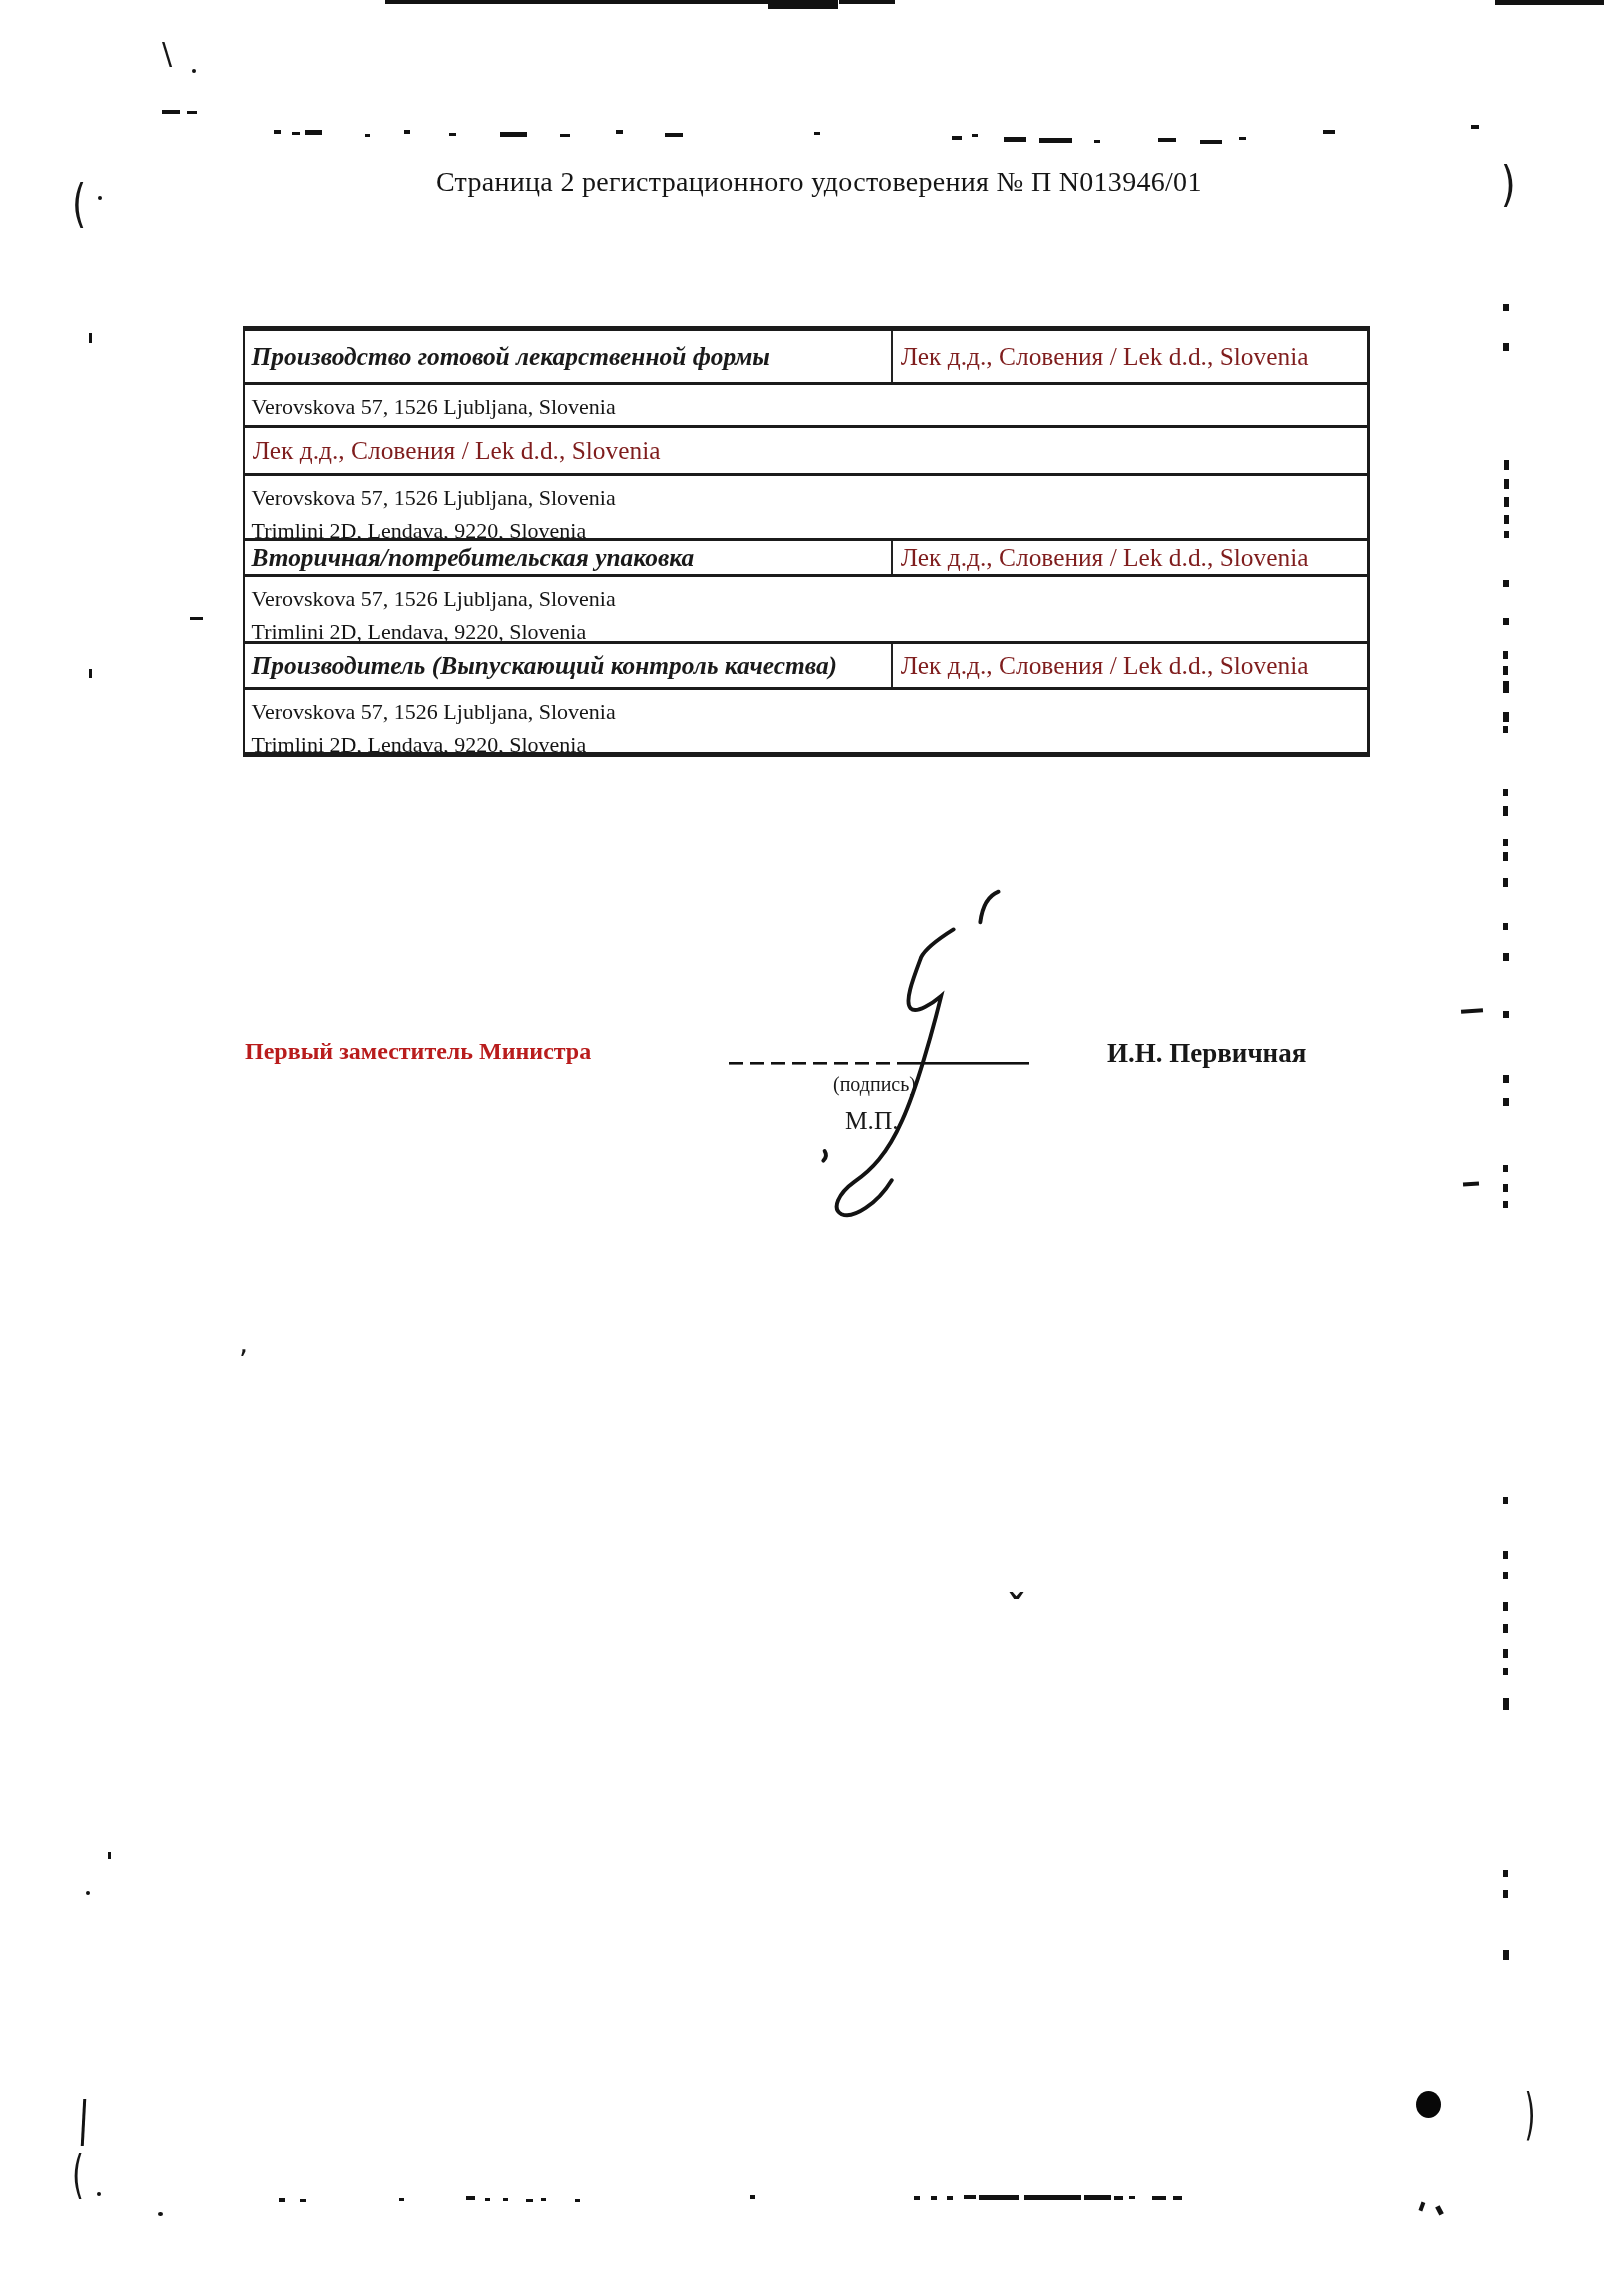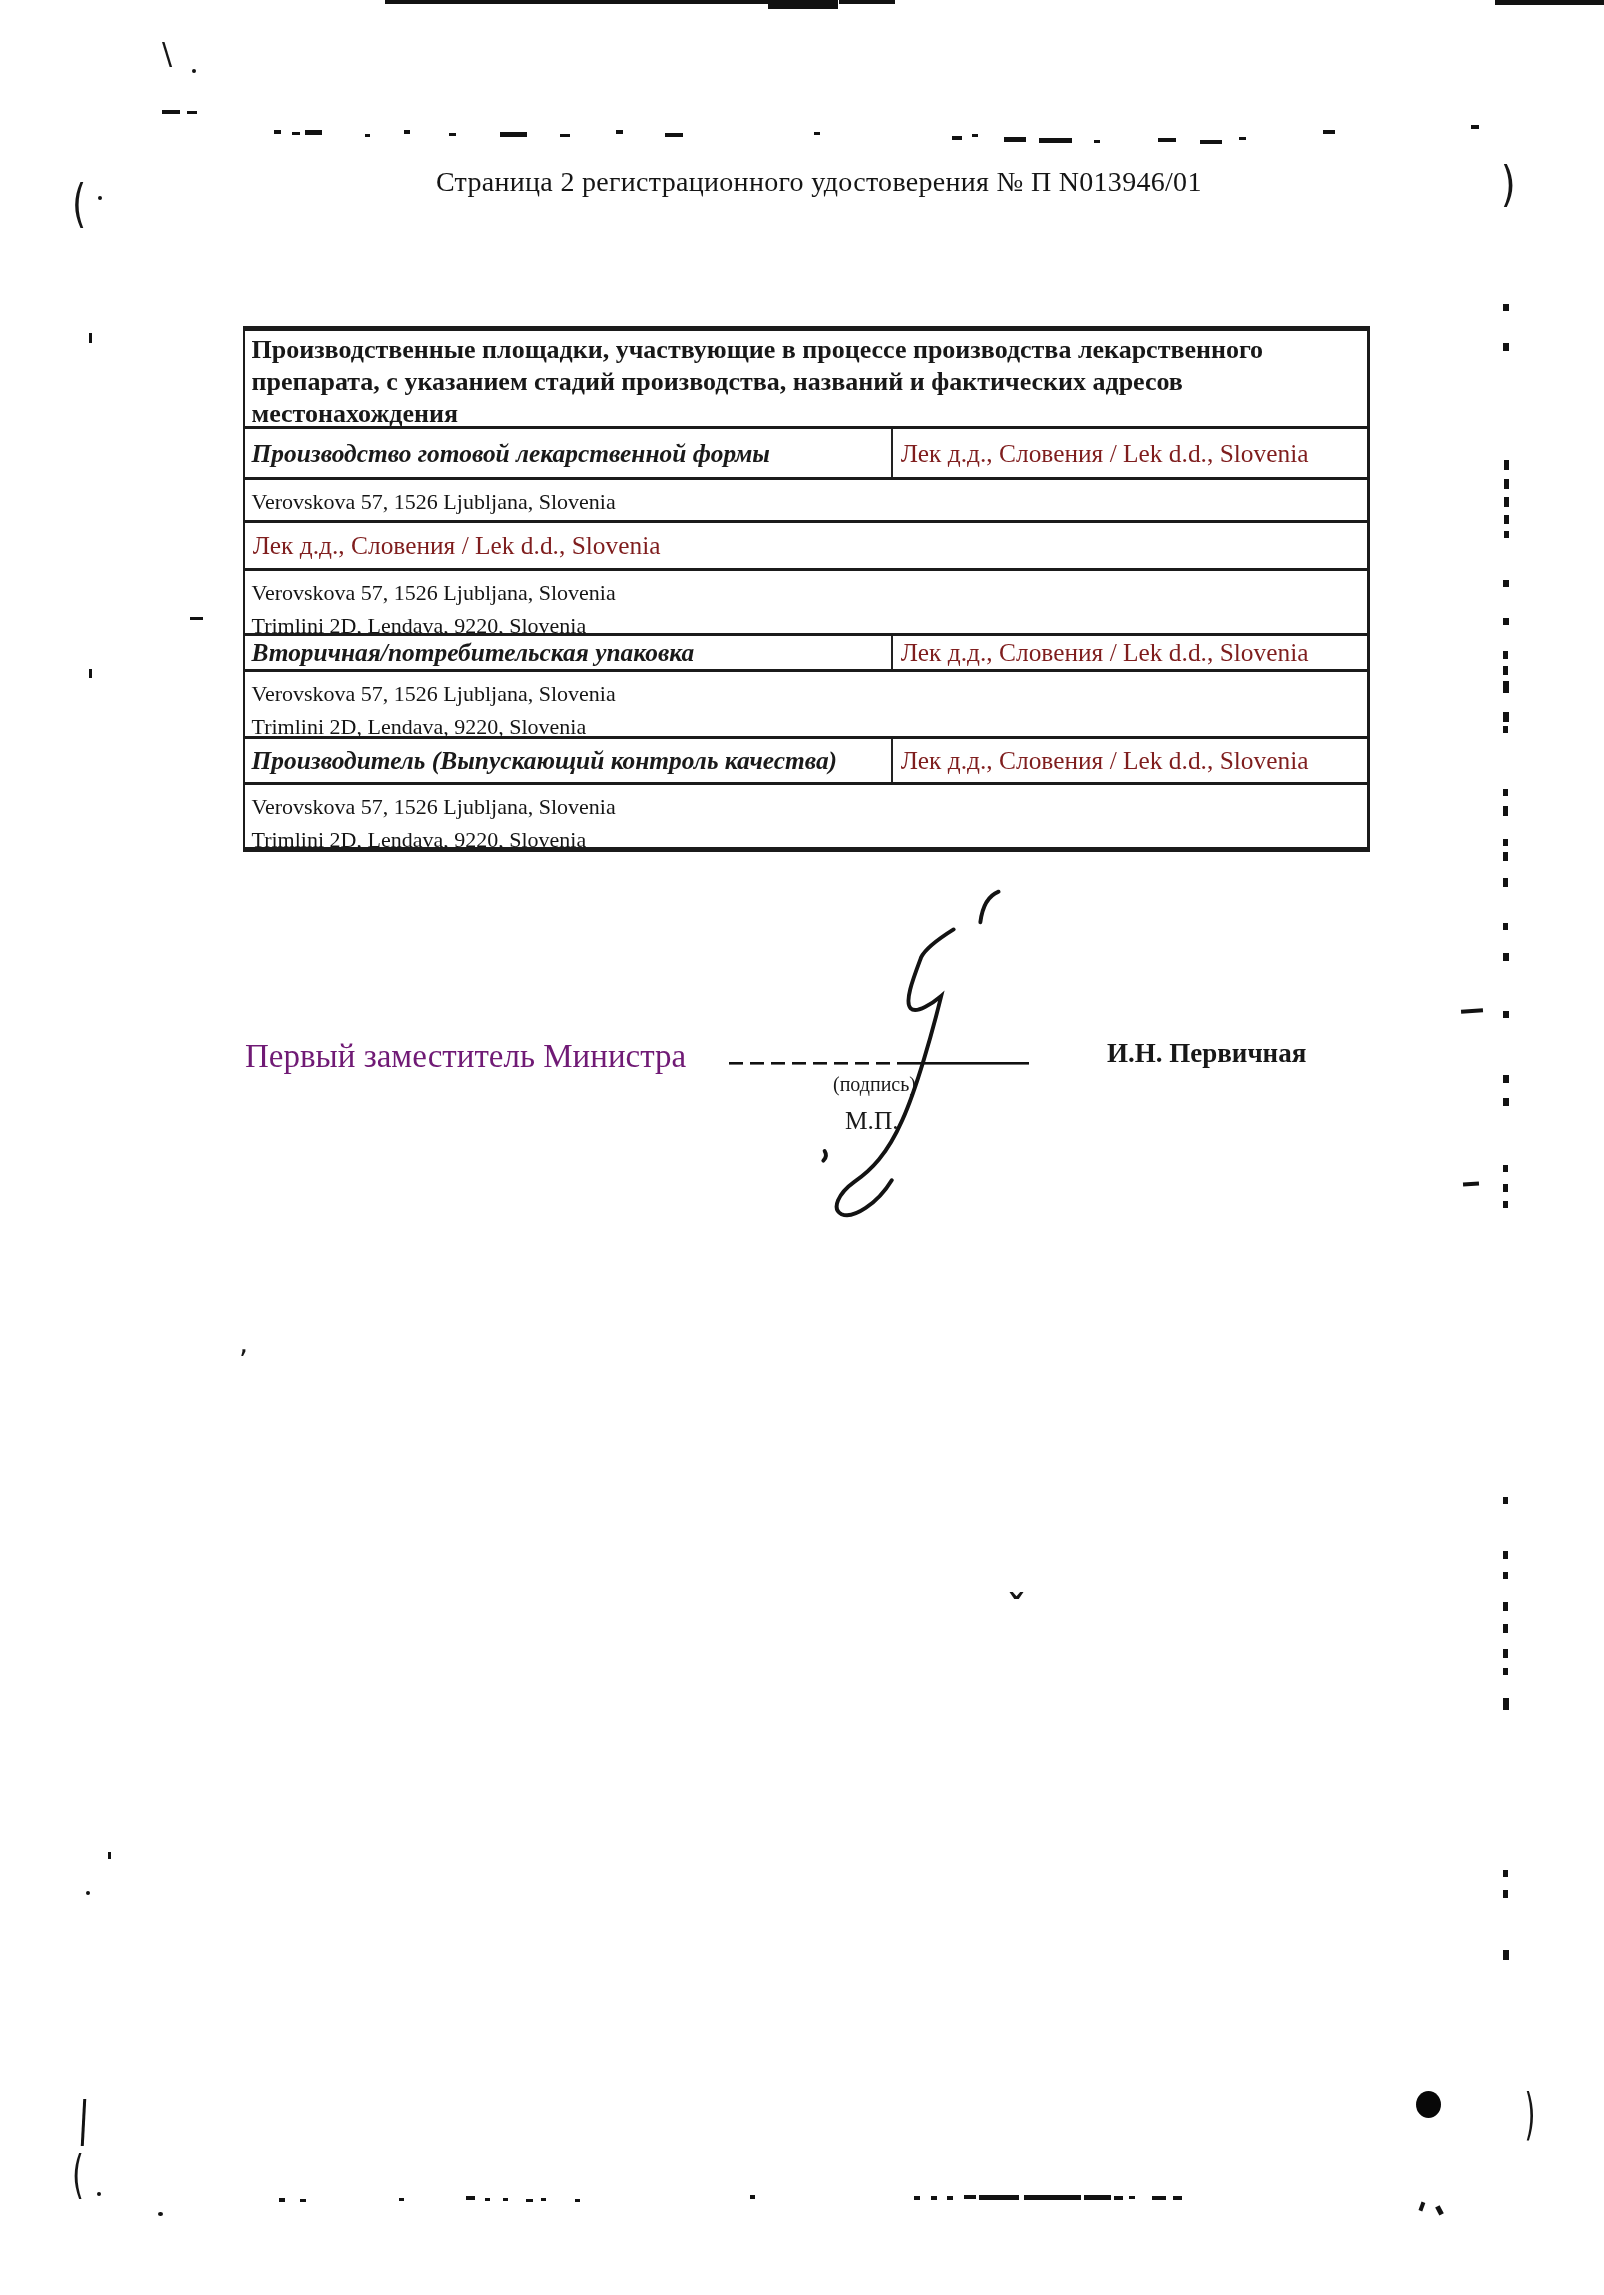--- a/index.html
+++ b/index.html
@@ -31,21 +31,21 @@
     width:648px;box-sizing:border-box;border-right:2px solid #222;
     font-style:italic;font-weight:bold;font-size:25.4px;color:#1a1a1a;
     display:flex;align-items:center;padding:0 5.2px 0 6.5px;
   }
   .manu-cell{
     flex:1;font-size:25.4px;color:#7f1d1d;display:flex;align-items:center;
     padding:0 3.9px 0 7.8px;
   }
   .addr-cell{font-size:22px;line-height:33px;padding:5.2px 7.8px 0 6.5px;color:#151515;}
   
-  .sig-post{position:absolute;left:245px;top:1038px;font-weight:normal;font-size:33px;white-space:nowrap;color:#701a75;}
+  .sig-post{position:absolute;left:245px;top:1038px;font-weight:bold;font-size:24px;white-space:nowrap;color:#b91c1c;}
   .sig-name{position:absolute;left:1107px;top:1038px;font-weight:bold;font-size:27px;white-space:nowrap;color:#181818;}
   .sig-line{
     position:absolute;left:729px;top:1062px;width:300px;height:3.3px;
     background:
       linear-gradient(90deg,#111 0 0) 170px 0/130px 2.6px no-repeat,
       repeating-linear-gradient(90deg,#111 0 14.3px,transparent 14.3px 21px);
     background-size:300px 2.6px, 170px 2.6px;background-repeat:no-repeat;
   }
   .sig-caption{position:absolute;left:833px;top:1073px;font-size:20px;color:#1a1a1a;white-space:nowrap;}
   .seal-label{position:absolute;left:845px;top:1106px;font-size:25.4px;color:#1a1a1a;white-space:nowrap;}
@@ -54,21 +54,20 @@
   .glyph{position:absolute;color:#161616;font-family:"DejaVu Sans",sans-serif;line-height:1;}
   .dot{position:absolute;background:#121212;border-radius:50%;}
   .stamp-dot{position:absolute;left:1416px;top:2091px;width:25px;height:27px;background:#080808;border-radius:50%;}
 </style>
 </head>
 <body>
 
 <div class="doc-title">Страница 2 регистрационного удостоверения № П N013946/01</div>
 
 <div class="sites-table">
-  <div class="t-row hdr-cell">Производственные площадки, участвующие в процессе производства лекарственного препарата, с указанием стадий производства, названий и фактических адресов местонахождения</div>
 
   <div class="t-row stage-row" style="height:51px">
     <div class="stage-cell">Производство готовой лекарственной формы</div>
     <div class="manu-cell">Лек д.д., Словения / Lek d.d., Slovenia</div>
   </div>
   <div class="t-row addr-cell" style="height:43px">
     <div>Verovskova 57, 1526 Ljubljana, Slovenia</div>
   </div>
 
   <div class="t-row stage-row" style="height:48px">

